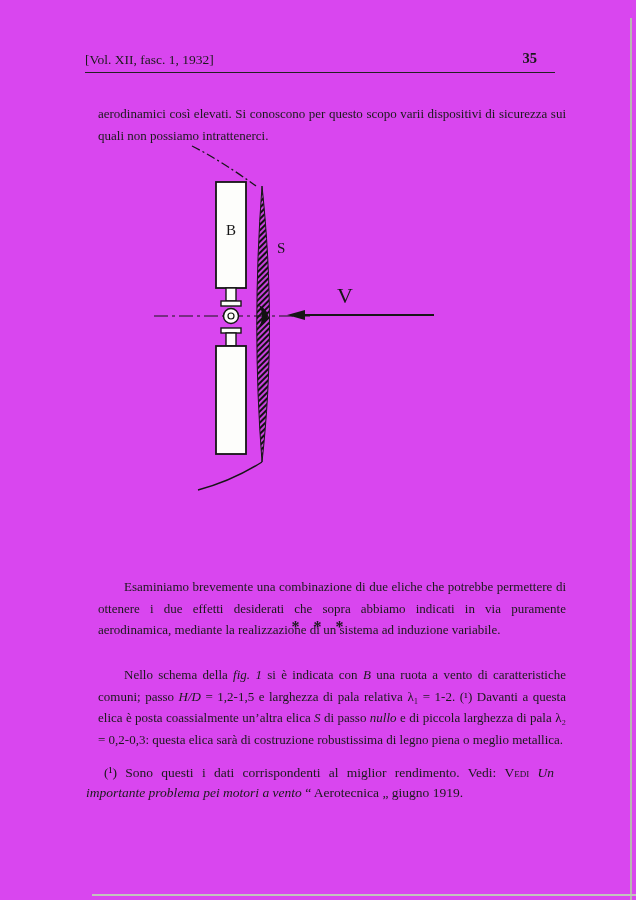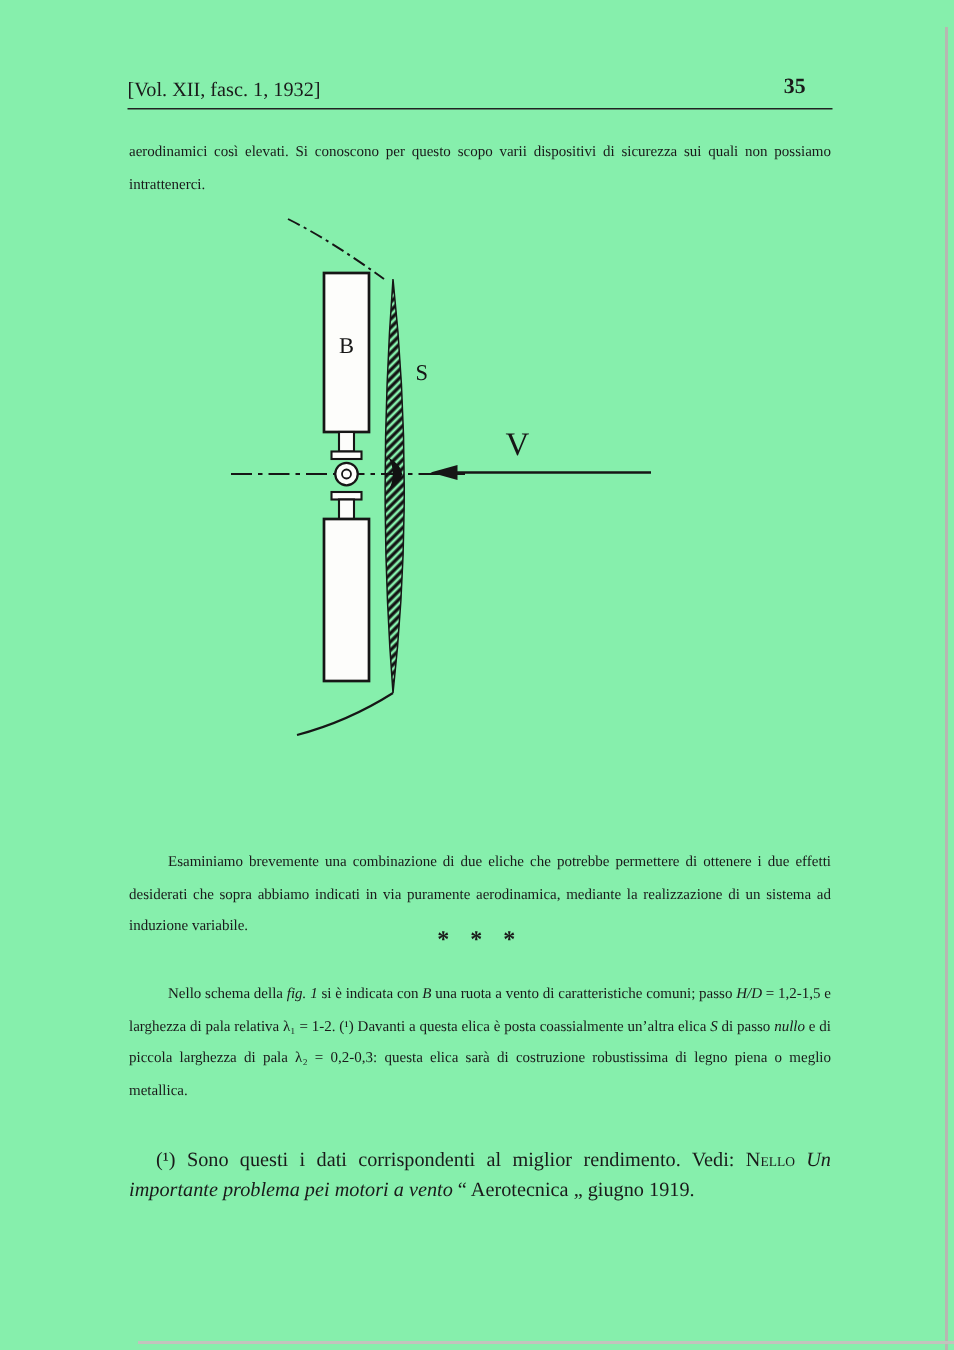--- a/index.html
+++ b/index.html
@@ -1,30 +1,30 @@
 <!DOCTYPE html>
 <html><head>
 <meta charset="utf-8">
 <style>
   html,body{margin:0;padding:0;background:#e9e9e6;}
   .page{
     position:relative;width:636px;height:900px;margin:0 auto;
-    background:#86efac;overflow:hidden;
+    background:#d946ef;overflow:hidden;
     font-family:"Liberation Serif", serif;color:#1a1a1a;
   }
   .edge-r{position:absolute;top:18px;right:4px;width:2px;height:882px;background:#b7b7b1;}
   .edge-b{position:absolute;left:92px;bottom:4px;right:0;height:2px;background:#c3c3bd;}
 
   .header{position:absolute;top:52px;left:85px;width:470px;height:18px;font-size:13.5px;}
   .h-left{position:absolute;left:0;top:0;white-space:nowrap;}
   .h-center{position:absolute;left:0;right:0;top:0;text-align:center;letter-spacing:1.2px;font-weight:700;}
   .h-right{position:absolute;right:18px;top:-2px;font-weight:700;font-size:14.5px;}
   .rule{position:absolute;top:72px;left:85px;width:470px;height:1.4px;background:#222;}
 
-  .body{position:absolute;left:86px;width:468px;margin:0;font-size:10px;line-height:21.5px;text-align:justify;}
+  .body{position:absolute;left:86px;width:468px;margin:12px;font-size:13px;line-height:21.5px;text-align:justify;}
   .intro{top:91px;}
   .examine{top:564px;text-indent:26px;}
   .schema{top:652px;text-indent:26px;}
 
   .fig{position:absolute;left:138px;top:140px;}
   .fig text{font-family:"Liberation Serif", serif;fill:#161616;}
   .caption{position:absolute;top:507px;left:86px;width:468px;margin:0;text-align:center;font-size:14.5px;}
 
   .separator{position:absolute;top:618px;left:86px;width:468px;text-align:center;
     font-size:16px;font-weight:700;letter-spacing:5px;}
@@ -91,17 +91,17 @@
     <path d="M60,350 Q94,341 124,322" fill="none" stroke="#161616" stroke-width="1.4"></path>
   </svg>
 
 
   <p class="body examine">Esaminiamo brevemente una combinazione di due eliche che potrebbe permettere di ottenere i due effetti desiderati che sopra abbiamo indicati in via puramente aerodinamica, mediante la realizzazione di un sistema ad induzione variabile.</p>
 
   <div class="separator">* * *</div>
 
   <p class="body schema"><span>Nello schema della </span><span class="it">fig. 1</span><span> si è indicata con </span><span class="it">B</span><span> una ruota a vento di caratteristiche comuni; passo </span><span class="it">H/D</span><span> = 1,2-1,5 e larghezza di pala relativa λ₁ = 1-2. (¹) Davanti a questa elica è posta coassialmente un’altra elica </span><span class="it">S</span><span> di passo </span><span class="it">nullo</span><span> e di piccola larghezza di pala λ₂ = 0,2-0,3: questa elica sarà di costruzione robustissima di legno piena o meglio metallica.</span></p>
 
-  <p class="footnote"><span>(¹) Sono questi i dati corrispondenti al miglior rendimento. Vedi: </span><span class="sc">Nello</span><span> </span><span class="it">Un importante problema pei motori a vento</span><span> “ Aerotecnica „ giugno 1919.</span></p>
+  <p class="footnote"><span>(¹) Sono questi i dati corrispondenti al miglior rendimento. Vedi: </span><span class="sc">Vedi</span><span> </span><span class="it">Un importante problema pei motori a vento</span><span> “ Aerotecnica „ giugno 1919.</span></p>
 
   <div class="edge-r"></div>
   <div class="edge-b"></div>
 </div>
 
 </body></html>

